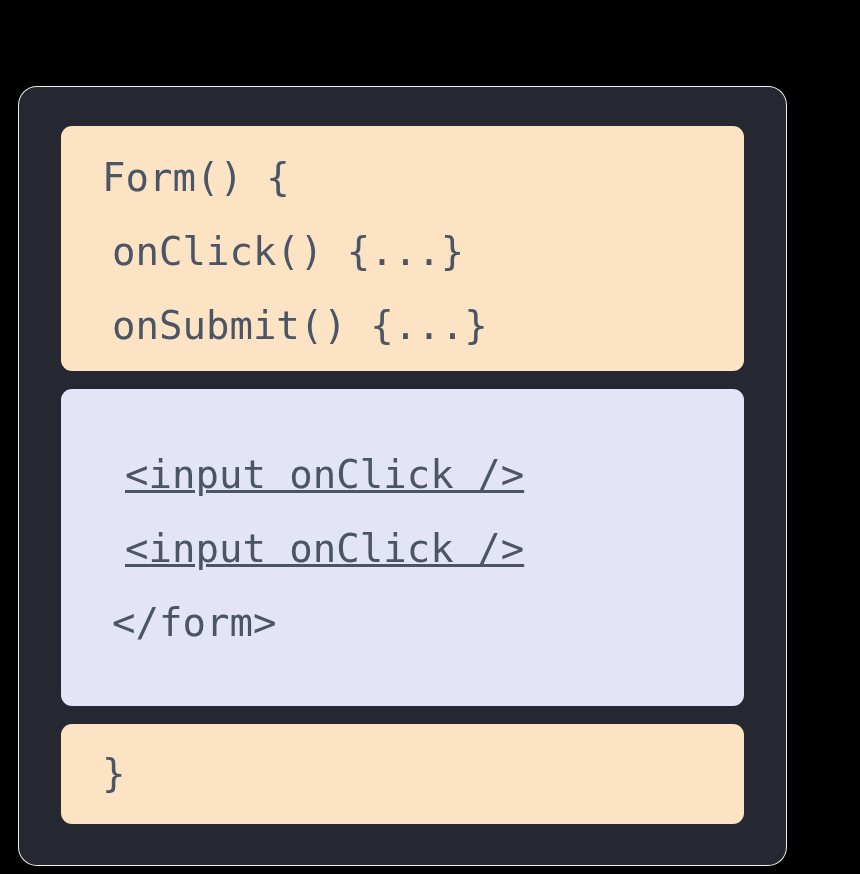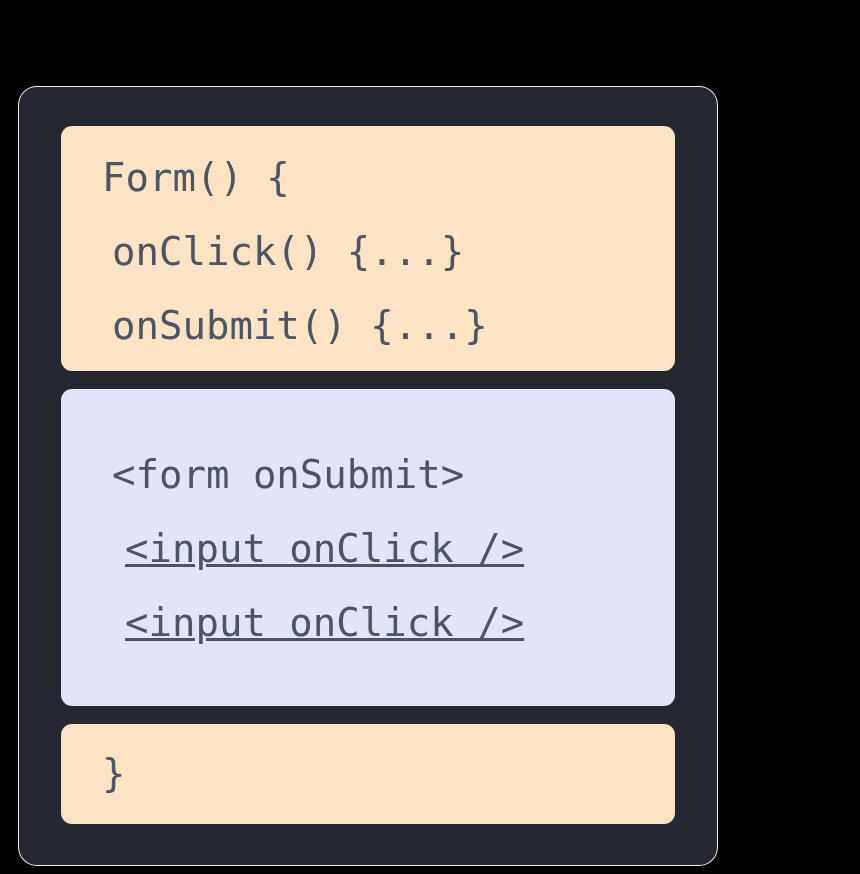--- a/index.html
+++ b/index.html
@@ -22,21 +22,21 @@
     width: 860px;
     height: 874px;
     background: #000000;
   }
 
   
   .code-card {
     position: absolute;
     left: 18px;
     top: 86px;
-    width: 700px;
+    width: 769px;
     height: 780px;
     box-sizing: border-box;
     background: #252831;
     border-radius: 19px;
     border: 1.5px solid rgba(255,255,255,0.92);
     padding: 39px 42px;
     display: flex;
     flex-direction: column;
     gap: 18px;
     overflow: hidden;
@@ -108,23 +108,23 @@
     <div class="block block--component block--head">
       <div class="code-lines">
         <div class="code-line">Form() {</div>
         <div class="code-line code-line--indent1">onClick() {...}</div>
         <div class="code-line code-line--indent1">onSubmit() {...}</div>
       </div>
     </div>
 
     <div class="block block--markup block--markup-body">
       <div class="code-lines">
-        <div class="code-line code-line--indent1">&lt;form onSubmit&gt;</div>
         <div class="code-line code-line--indent2">&lt;input onClick /&gt;</div>
         <div class="code-line code-line--indent2">&lt;input onClick /&gt;</div>
+        <div class="code-line code-line--indent1">&lt;/form&gt;</div>
       </div>
     </div>
 
     <div class="block block--component block--tail">
       <div class="code-lines">
         <div class="code-line">}</div>
       </div>
     </div>
 
   </div>

